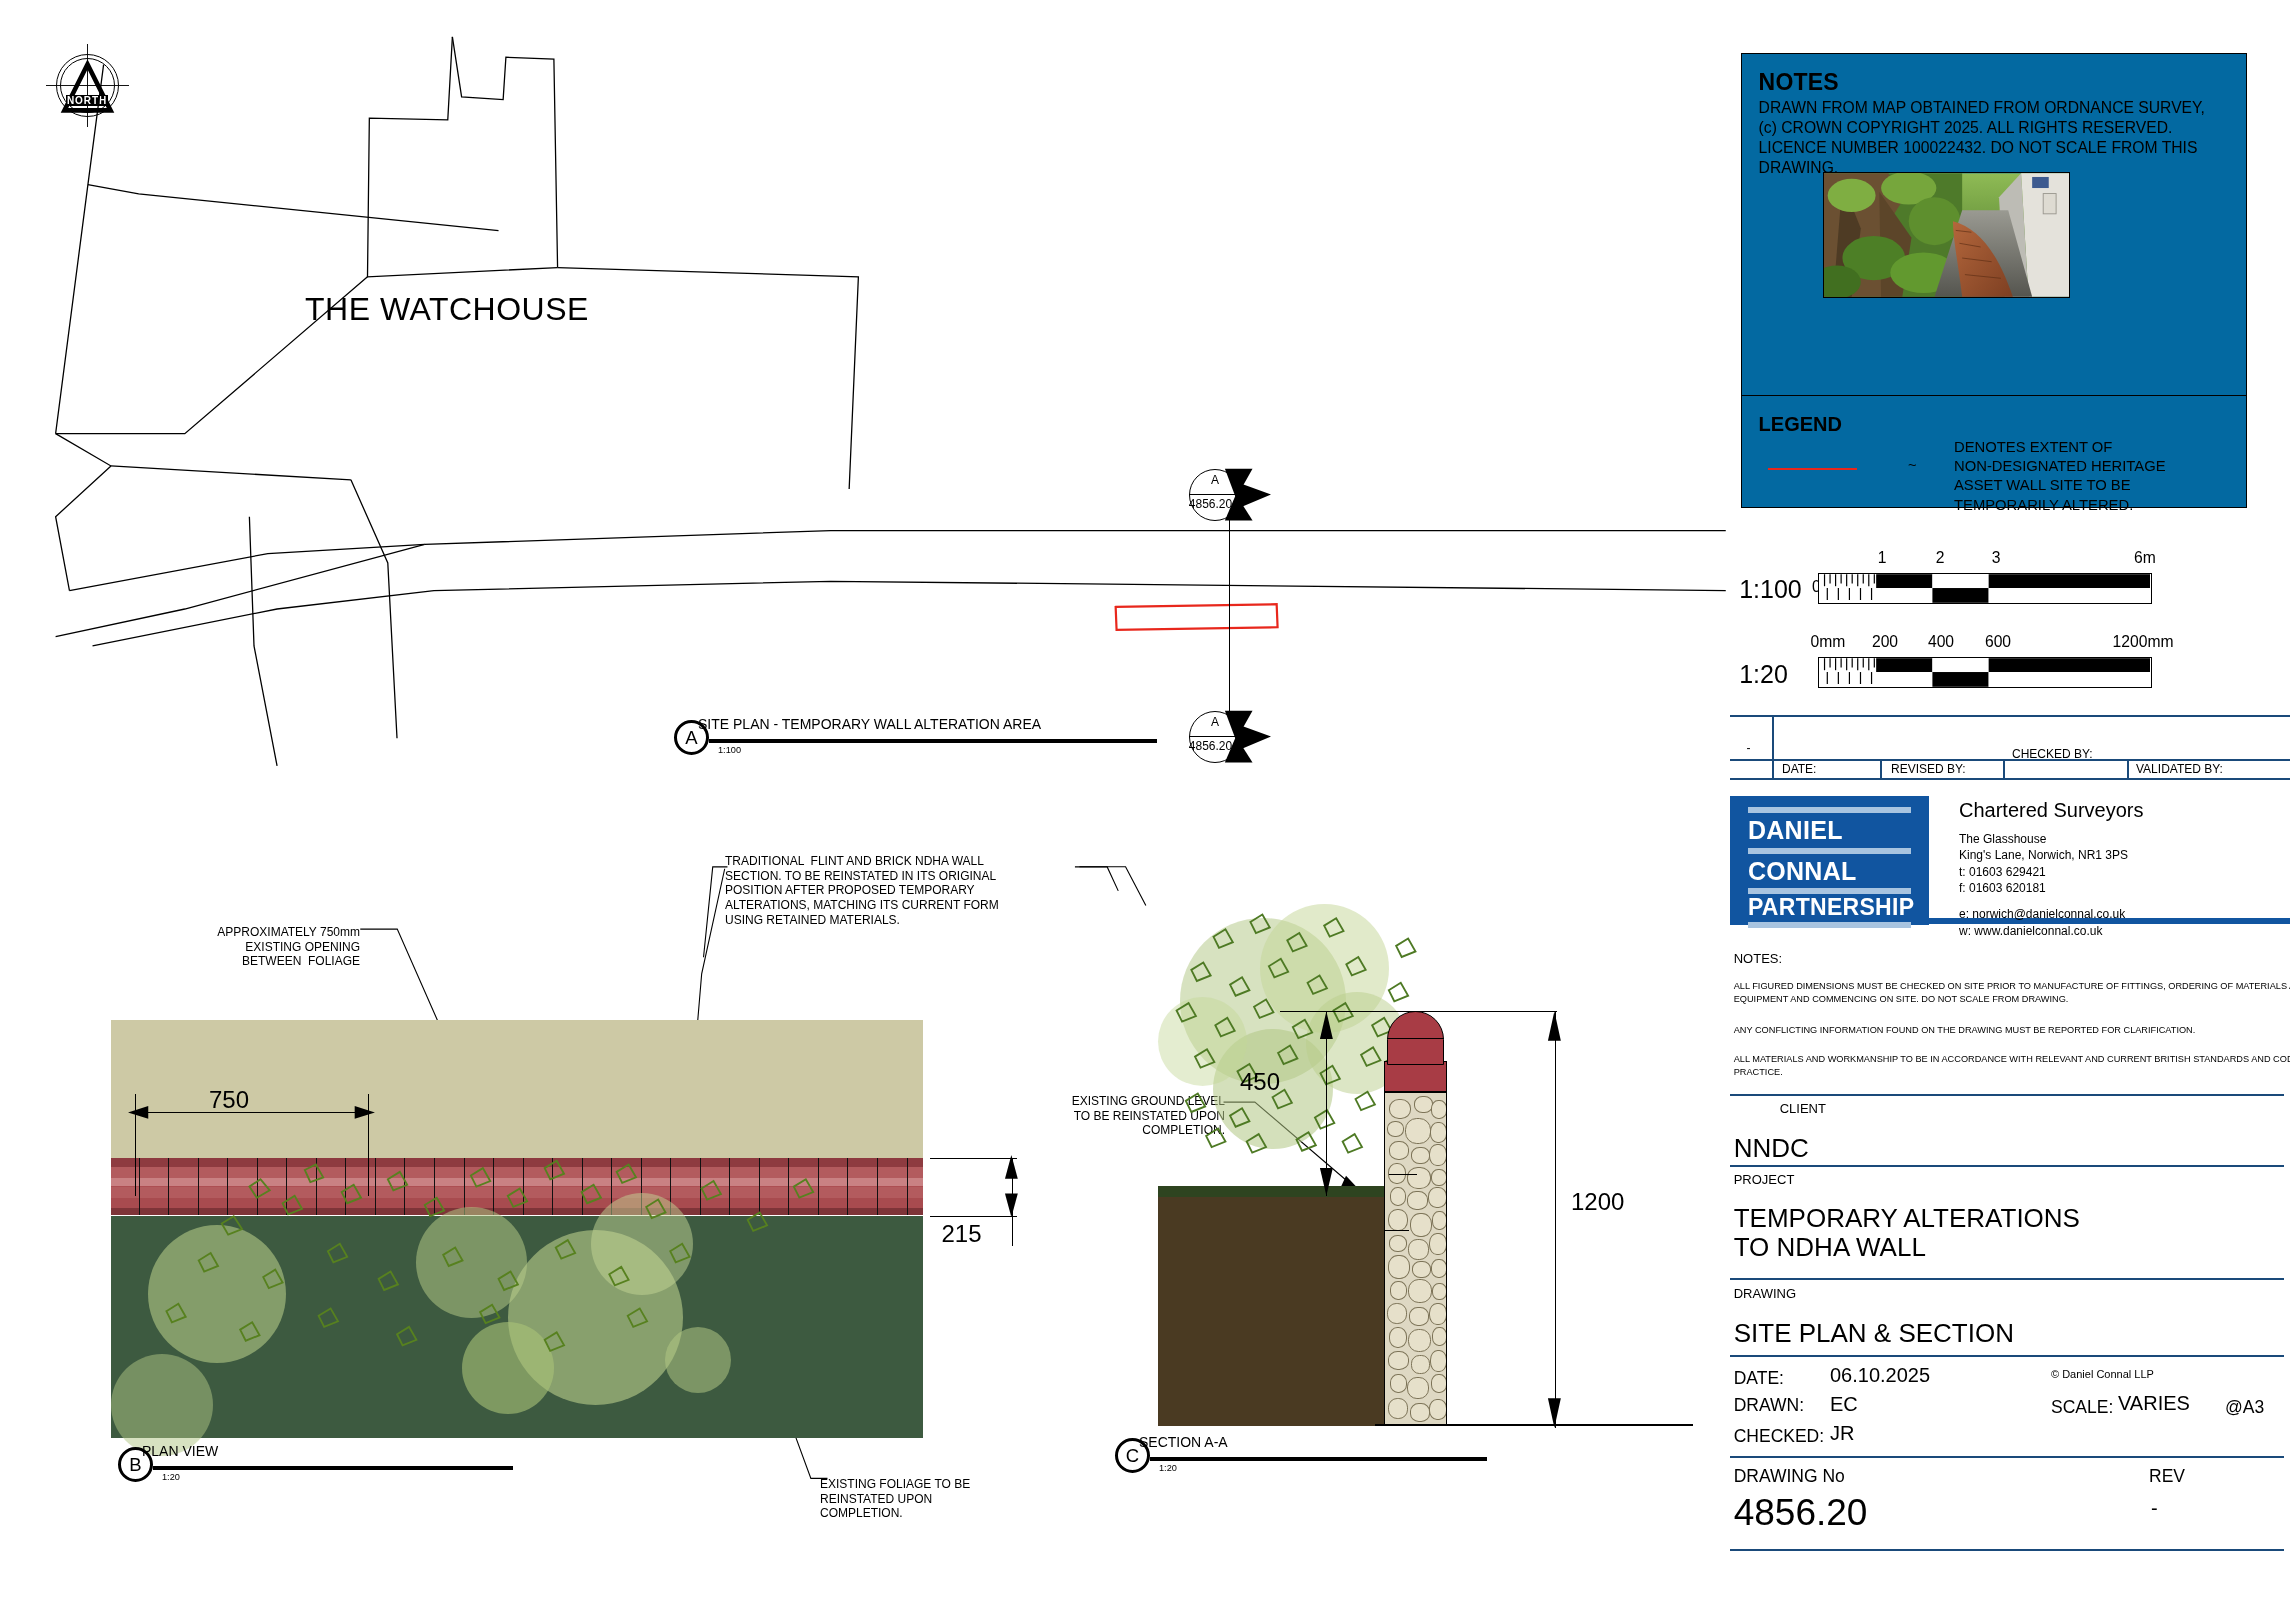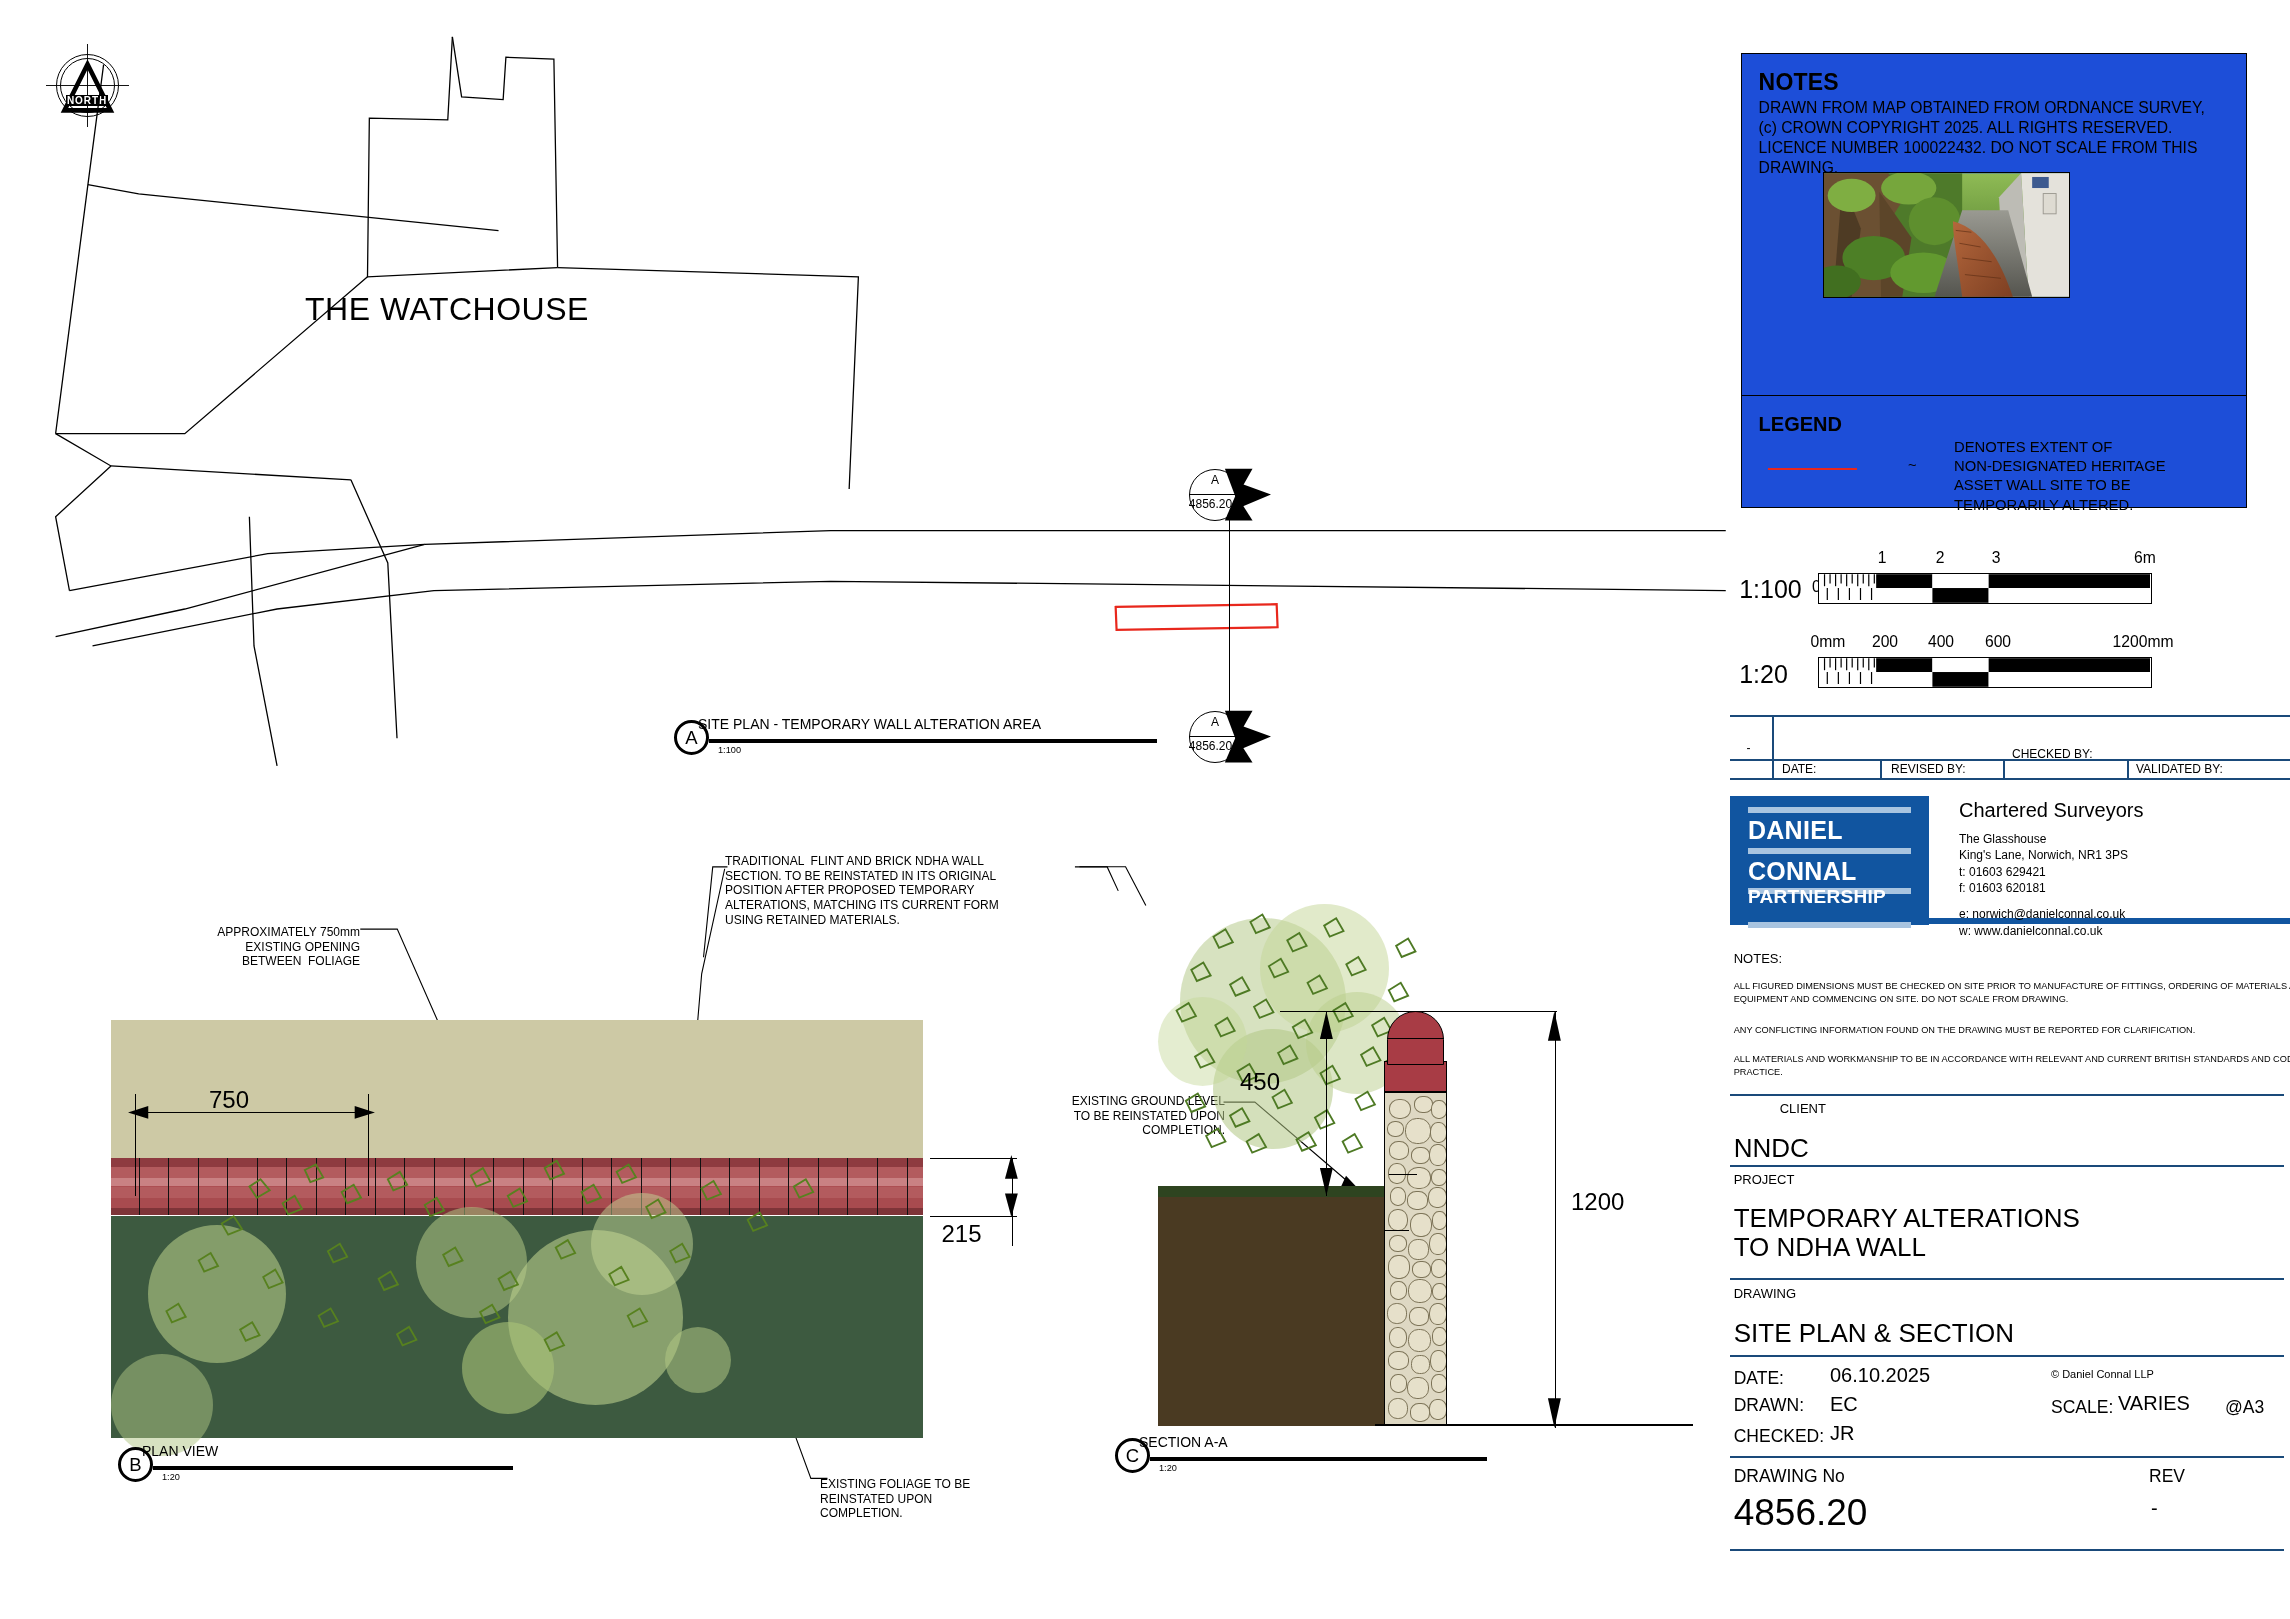--- a/index.html
+++ b/index.html
@@ -6,21 +6,21 @@
   body{width:2291px;height:1620px;position:relative;font-family:"Liberation Sans",sans-serif;color:#000;overflow:hidden;}
   .abs{position:absolute;}
   .txt{white-space:pre;line-height:1.18;}
 
   
   .hl{position:absolute;background:#000;height:0.9px;}
   .vl{position:absolute;background:#000;width:0.9px;}
 
   
   #rightpanel{left:1730px;top:0;width:560px;height:1620px;}
-  .boxed{border:1.8px solid #000;background:#1d4ed8;}
+  .boxed{border:1.8px solid #000;background:#0369a1;}
 
   .notes-title{font-size:23px;font-weight:bold;letter-spacing:0.2px;}
   .notes-body{font-size:15.7px;line-height:1.28;}
 
   .legend-title{font-size:20px;font-weight:bold;}
   .legend-text{font-size:14.8px;line-height:1.3;}
   .legend-rule{height:1.8px;background:#e8271c;}
 
   
   .scale-label{font-size:25px;}
@@ -608,21 +608,21 @@
     <div class="txt abs" style="left:282px;top:32px;">CHECKED BY:</div>
     <div class="txt abs" style="left:406px;top:47px;">VALIDATED BY:</div>
   </div>
 
   <div class="abs logo" style="left:0px;top:796px;width:199px;height:129px;">
     <div class="bar" style="top:11px"></div>
     <div class="word" style="top:20px">DANIEL</div>
     <div class="bar" style="top:52px"></div>
     <div class="word" style="top:61px">CONNAL</div>
     <div class="bar" style="top:92px"></div>
-    <div class="word" style="top:90px;font-size:19px">PARTNERSHIP</div>
+    <div class="word" style="top:98px;font-size:23px">PARTNERSHIP</div>
     <div class="bar" style="top:126px"></div>
   </div>
   <div class="abs" style="left:199px;top:918px;width:361px;height:5.5px;background:#1155a0;"></div>
 
   <div class="txt firm-title abs" style="left:229px;top:799px;">Chartered Surveyors</div>
   <div class="txt firm-addr abs" style="left:229px;top:831px;">The Glasshouse</div>
   <div class="txt firm-addr abs" style="left:229px;top:847px;">King's Lane, Norwich, NR1 3PS</div>
   <div class="txt firm-addr abs" style="left:229px;top:864px;">t: 01603 629421</div>
   <div class="txt firm-addr abs" style="left:229px;top:880px;">f: 01603 620181</div>
   <div class="txt firm-addr abs" style="left:229px;top:906px;">e: norwich@danielconnal.co.uk</div>

